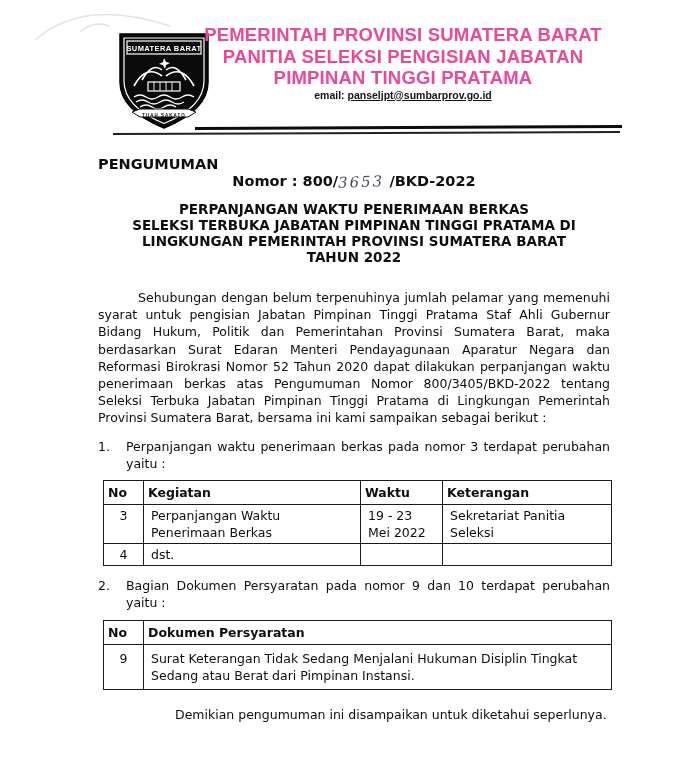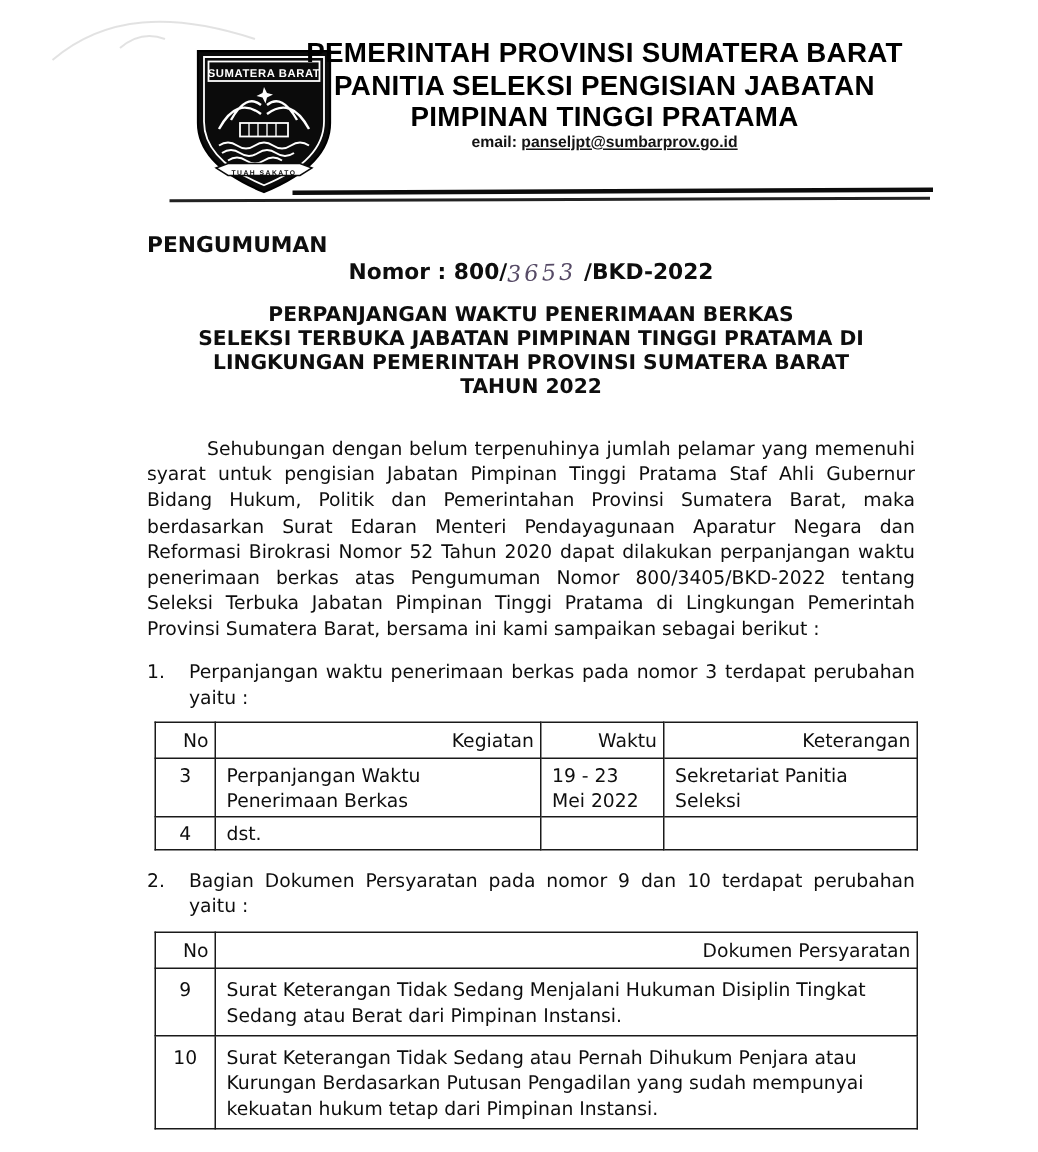--- a/index.html
+++ b/index.html
@@ -3,24 +3,24 @@
 <meta charset="utf-8">
 <style>
   html,body{margin:0;padding:0;background:#e8e8e8;}
   .page{
     position:relative;width:692px;height:768px;background:#ffffff;
     font-family:"DejaVu Sans",sans-serif;color:#111;overflow:hidden;
     margin:0 auto;
   }
   
   .letterhead{position:absolute;left:0;top:22px;width:692px;height:110px;}
-  .logo-wrap{position:absolute;left:128px;top:8px;width:96px;height:102px;}
+  .logo-wrap{position:absolute;left:116px;top:8px;width:96px;height:102px;}
   .lh-text{position:absolute;left:192px;top:2px;width:422px;text-align:center;
     font-family:"Liberation Sans",sans-serif;font-weight:bold;}
-  .org-line{font-size:18.5px;line-height:21.5px;letter-spacing:.2px;color:#000000;}
+  .org-line{font-size:18.5px;line-height:21.5px;letter-spacing:.2px;color:#ec4899;}
   .addr-line{font-size:10.5px;line-height:13px;margin-top:4px;color:#141414;}
   .email-line{font-size:10.5px;line-height:13px;color:#141414;}
   .email-line .email{text-decoration:underline;}
   .rule-thick{position:absolute;left:195px;top:126px;width:427px;height:3px;background:#0c0c0c;transform:rotate(-0.25deg);}
   .rule-thin{position:absolute;left:113px;top:132px;width:507px;height:2px;background:#222;transform:rotate(-0.2deg);}
   
   .scan-squiggle{position:absolute;left:20px;top:2px;opacity:.55;}
   
   .content{position:absolute;left:98px;top:142px;width:512px;font-size:12.5px;line-height:17.2px;color:#0e0e0e;}
   .announce-heading{text-align:left;font-weight:bold;font-size:14.5px;line-height:17px;margin-top:14px;}
@@ -31,21 +31,21 @@
   .announce-title span{display:block;}
   .body-par{margin-top:24px;text-align:justify;text-indent:40px;}
   .list-item{margin-top:11px;display:flex;}
   .list-no{width:28px;flex:0 0 28px;}
   .list-text{flex:1;text-align:justify;}
   
   table{border-collapse:collapse;table-layout:fixed;margin-left:5px;width:508px;background:#fff;}
   .tbl1{margin-top:8px;}
   .tbl2{margin-top:9px;}
   th,td{border:1.5px solid #1a1a1a;padding:2px 7px;vertical-align:top;font-size:12.5px;line-height:17px;}
-  th{font-weight:normal;text-align:right;padding:3px 4px;}
+  th{font-weight:bold;text-align:left;padding:3px 4px;}
   td.c-no{text-align:center;}
   td.c-waktu{text-align:left;}
   .tbl2 td{padding:5px 7px;}
   .tbl2 th{padding:3px 4px;}
   
   .closing{margin-top:16px;text-indent:77px;}
 </style>
 </head>
 <body>
 
@@ -152,23 +152,19 @@
         </colgroup>
       <tbody>
           <tr>
         <th>No</th>
         <th>Dokumen Persyaratan</th>
       </tr>
       <tr>
         <td class="c-no">9</td>
         <td>Surat Keterangan Tidak Sedang Menjalani Hukuman Disiplin Tingkat Sedang atau Berat dari Pimpinan Instansi.</td>
       </tr>
-      <tr>
-        <td class="c-no">10</td>
-        <td>Surat Keterangan Tidak Sedang atau Pernah Dihukum Penjara atau Kurungan Berdasarkan Putusan Pengadilan yang sudah mempunyai kekuatan hukum tetap dari Pimpinan Instansi.</td>
-      </tr>
     </tbody>
       </table>
 
     <div class="closing">Demikian pengumuman ini disampaikan untuk diketahui seperlunya.</div>
 
   </div>
 </div>
 
 </body></html>

